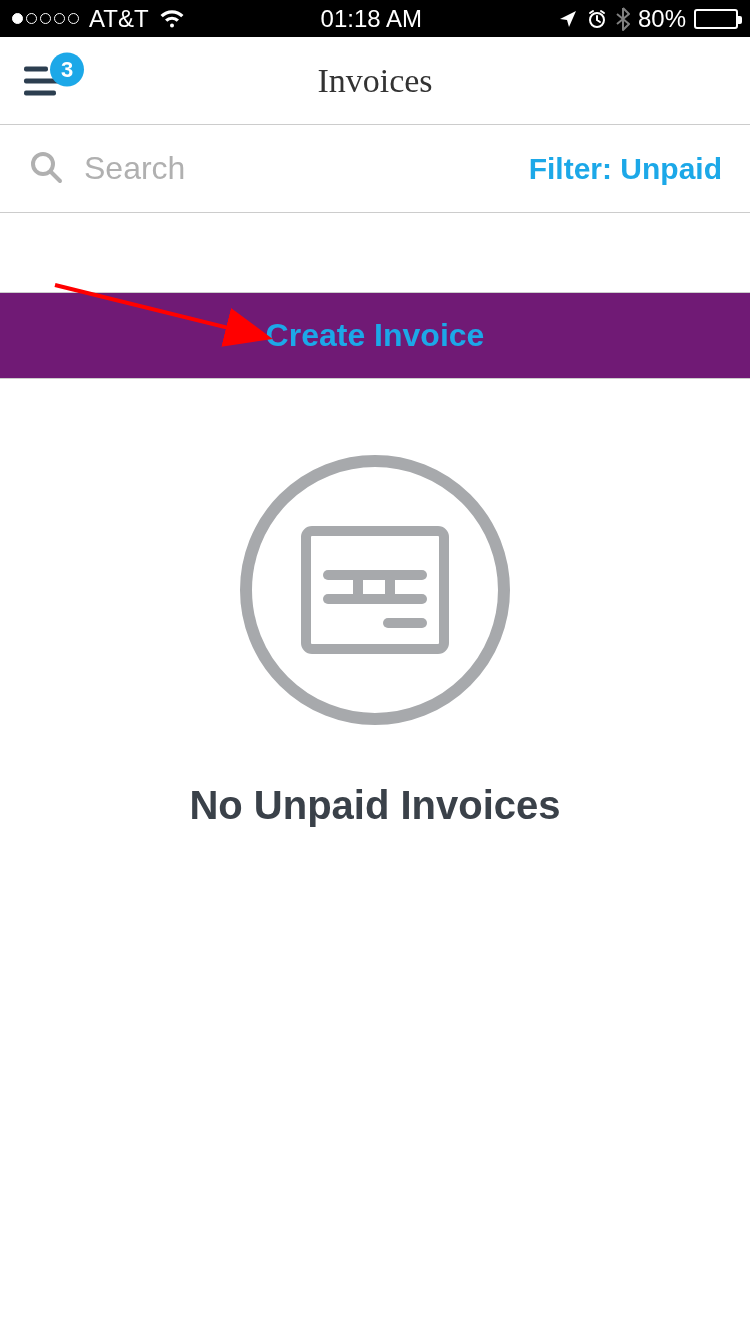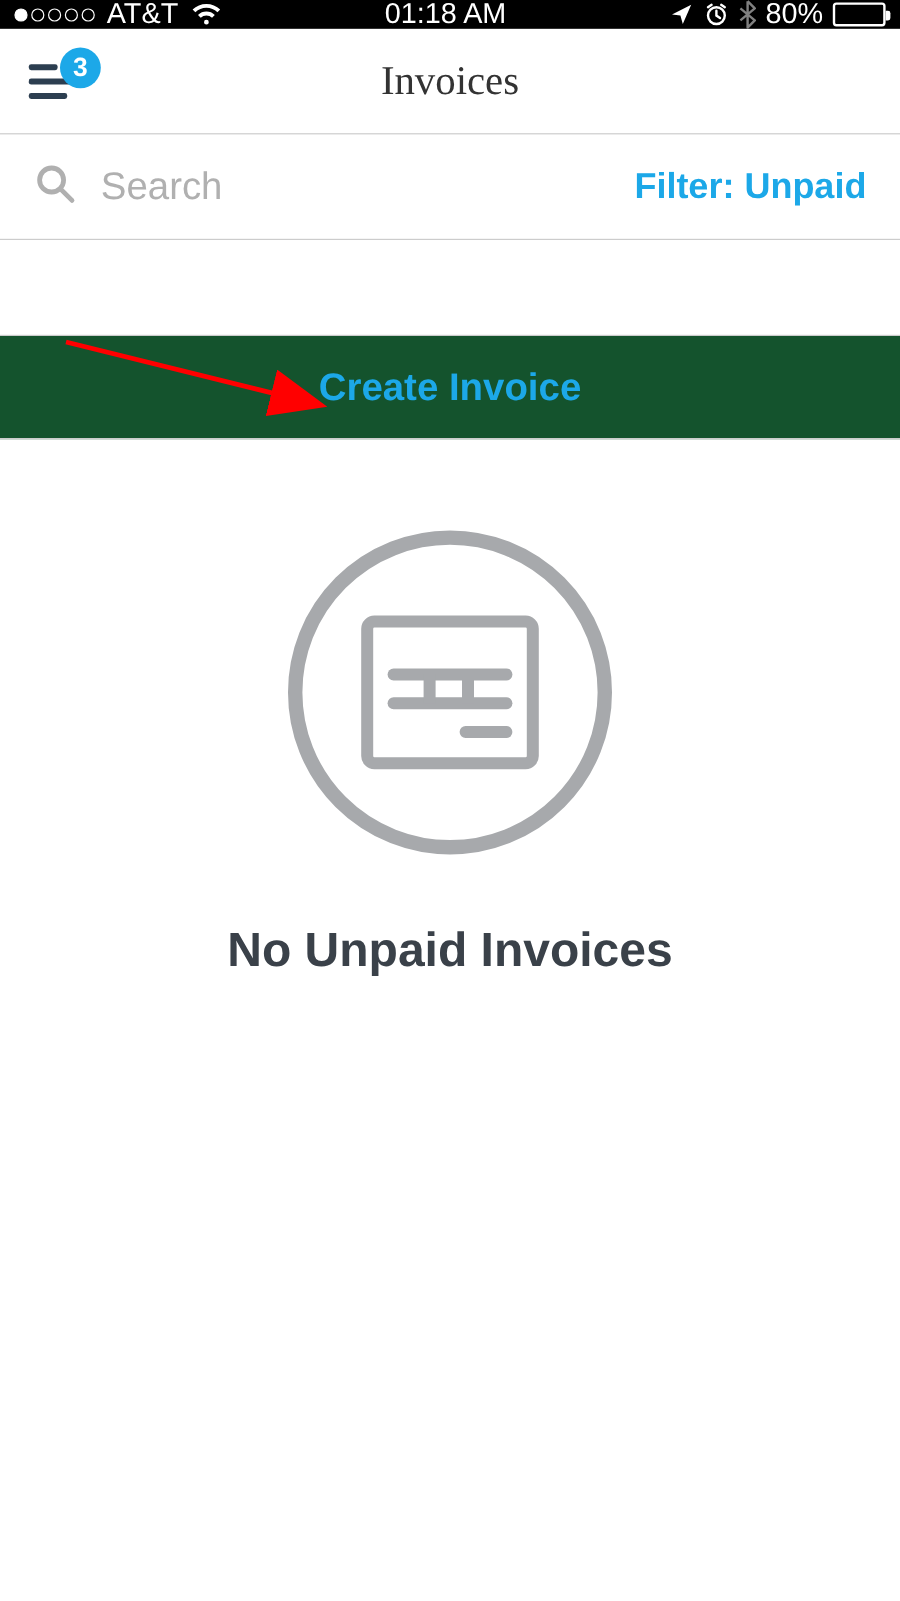--- a/index.html
+++ b/index.html
@@ -1,17 +1,17 @@
 <!DOCTYPE html>
 <html><head>
 <meta charset="utf-8">
 <style>
   * { box-sizing: border-box; margin: 0; padding: 0; }
   html, body { width: 750px; height: 1334px; font-family: -apple-system, Helvetica, Arial, sans-serif; background: #fff; color: #333; }
-  .status-bar { height: 24px; background: #000; color: #fff; display: flex; align-items: center; justify-content: space-between; padding: 0 12px; font-size: 24px; font-weight: 500; }
+  .status-bar { height: 37px; background: #000; color: #fff; display: flex; align-items: center; justify-content: space-between; padding: 0 12px; font-size: 24px; font-weight: 500; }
   .status-left { display: flex; align-items: center; gap: 10px; }
   .status-right { display: flex; align-items: center; gap: 8px; }
   .signal-dots { display: flex; gap: 3px; align-items: center; }
   .signal-dots span { width: 11px; height: 11px; border-radius: 50%; border: 1.5px solid #fff; }
   .signal-dots span.filled { background: #fff; }
   .wifi-icon svg, .loc-icon svg, .alarm-icon svg, .bt-icon svg { display: block; }
   .battery { display: flex; align-items: center; gap: 4px; }
   .battery-body { width: 44px; height: 20px; border: 2px solid #fff; border-radius: 3px; position: relative; padding: 2px; }
   .battery-body::after { content: ""; position: absolute; right: -6px; top: 5px; width: 4px; height: 8px; background: #fff; border-radius: 0 2px 2px 0; }
   .battery-fill { height: 100%; background: #fff; border-radius: 1px; }
@@ -23,21 +23,21 @@
   .hamburger span:nth-child(1){ width: 24px; }
   .hamburger span:nth-child(2){ width: 38px; }
   .hamburger span:nth-child(3){ width: 32px; }
   .badge { position: absolute; top: -14px; left: 26px; width: 34px; height: 34px; background: #1ca8e8; color: #fff; border-radius: 50%; display: flex; align-items: center; justify-content: center; font-size: 22px; font-weight: 600; }
   .search-bar { height: 88px; display: flex; align-items: center; padding: 0 28px; border-bottom: 1px solid #ccc; gap: 20px; }
   .search-icon { color: #b0b0b0; flex-shrink: 0; }
   .search-input { flex: 1; border: none; outline: none; font-size: 32px; color: #333; background: transparent; }
   .search-input::placeholder { color: #b0b0b0; }
   .filter-btn { color: #1ca8e8; font-size: 30px; font-weight: 700; white-space: nowrap; }
   .gap-section { height: 80px; background: #fff; border-bottom: 1px solid #ccc; position: relative; }
-  .create-row { height: 86px; display: flex; align-items: center; justify-content: center; background: #14532d; border-bottom: 1px solid #ccc; }
+  .create-row { height: 86px; display: flex; align-items: center; justify-content: center; background: #701a75; border-bottom: 1px solid #ccc; }
   .create-link { color: #1ca8e8; font-size: 32px; font-weight: 600; }
   .empty-state { display: flex; flex-direction: column; align-items: center; padding-top: 76px; }
   .empty-circle { width: 270px; height: 270px; border: 12px solid #a7a9ac; border-radius: 50%; display: flex; align-items: center; justify-content: center; }
   .empty-title { margin-top: 58px; font-size: 40px; font-weight: 600; color: #3a4149; }
   .arrow-annot { position: absolute; left: 50px; top: 255px; pointer-events: none; }
 </style>
 </head>
 <body>
 
 <div class="status-bar">

